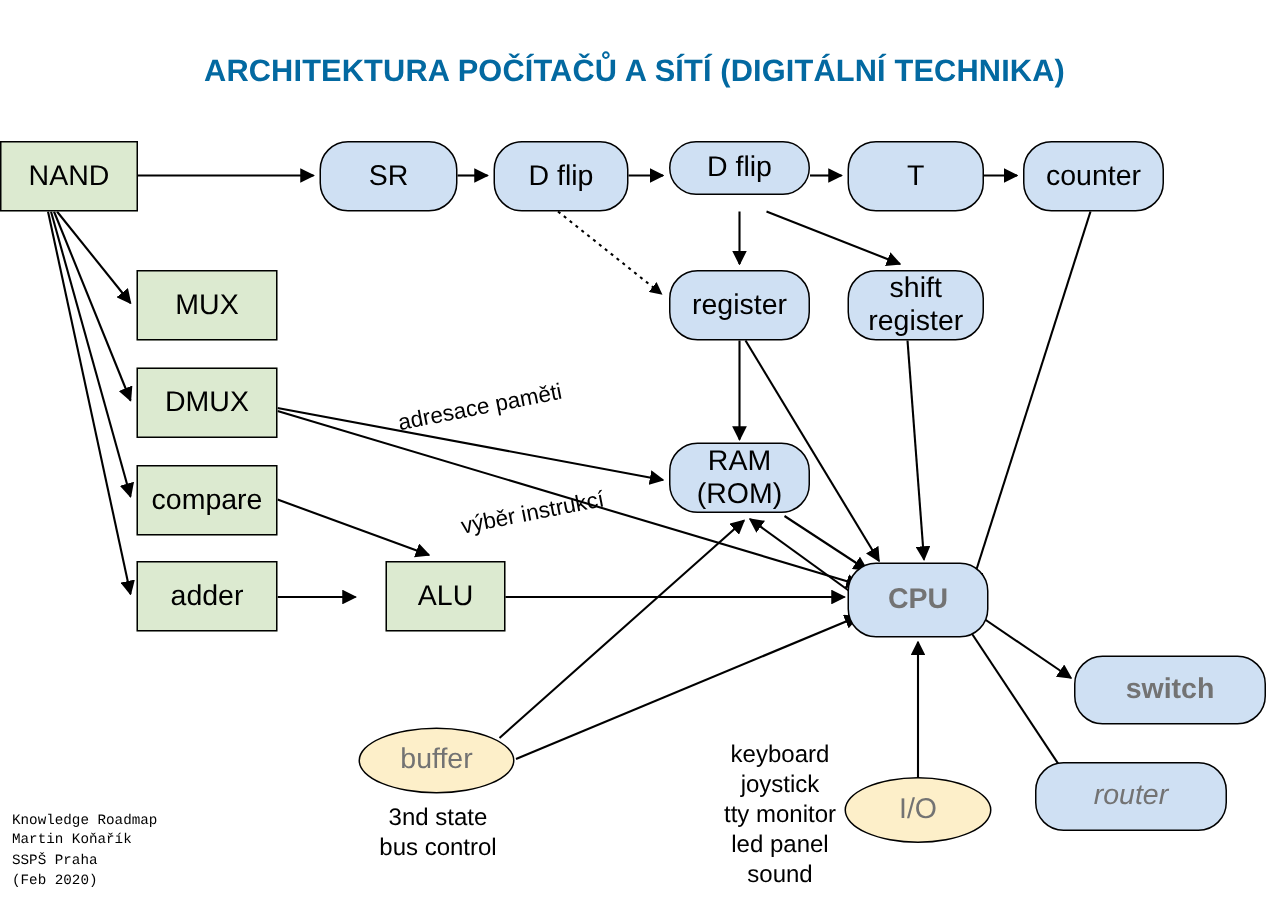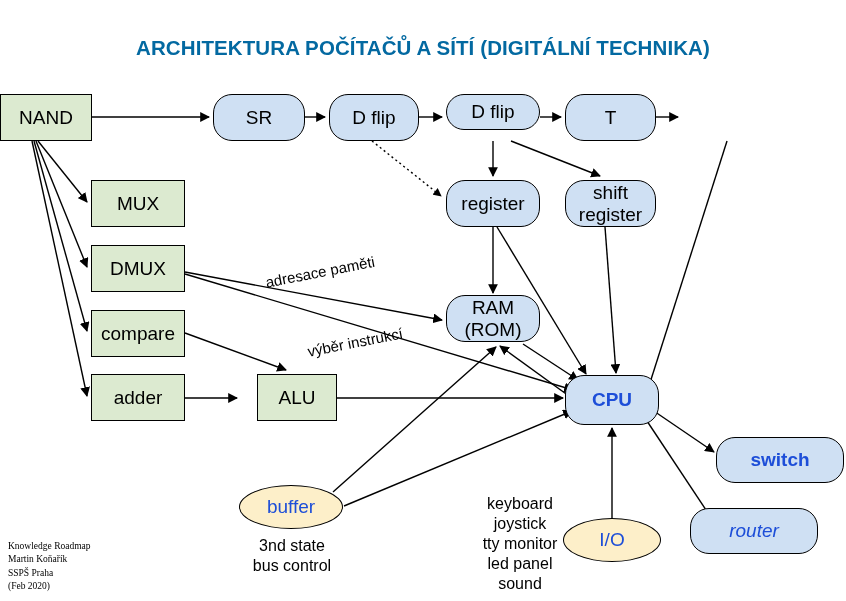--- a/index.html
+++ b/index.html
@@ -46,21 +46,21 @@
     position: absolute;
     box-sizing: border-box;
     border: 1px solid #000000;
     border-radius: 50%;
     display: flex;
     align-items: center;
     justify-content: center;
     text-align: center;
     font-family: "Liberation Sans", sans-serif;
     font-size: 19px;
-    color: #1d4ed8;
+    color: #737373;
   }
   .fill-green { background: #dcead0; }
   .fill-blue  { background: #cfe0f3; border-radius: 19px; }
   .fill-cream { background: #fdefc9; }
   .bold-label { font-weight: bold; }
 
   #page-title {
     position: absolute;
     left: 0;
     top: 36px;
@@ -86,21 +86,21 @@
     font-family: "Liberation Sans", sans-serif;
     font-size: 15px;
     color: #000000;
     white-space: nowrap;
     transform-origin: left top;
   }
   #credit-block {
     position: absolute;
     left: 8px;
     top: 540px;
-    font-family: Liberation Serif, serif;
+    font-family: Liberation Mono, monospace;
     font-size: 9.5px;
     color: #000000;
     line-height: 1.42;
     white-space: pre-line;
     text-align: left;
   }
 </style>
 </head>
 <body>
 
@@ -169,20 +169,21 @@
     </g>
   </svg>
 
   <div id="page-title">ARCHITEKTURA POČÍTAČŮ A SÍTÍ (DIGITÁLNÍ TECHNIKA)</div>
 
   <div class="node-box fill-green" style="left:0px; top:94px; width:92px; height:47px;">NAND</div>
   <div class="node-box fill-blue" style="left:213px; top:94px; width:92px; height:47px;">SR</div>
   <div class="node-box fill-blue" style="left:329px; top:94px; width:90px; height:47px;">D flip</div>
   <div class="node-box fill-blue" style="left:446px; top:94px; width:94px; height:36px;">D flip</div>
   <div class="node-box fill-blue" style="left:565px; top:94px; width:91px; height:47px;">T</div>
+  <div class="node-box fill-blue" style="left:682px; top:94px; width:94px; height:47px;">counter</div>
 
   <div class="node-box fill-green" style="left:91px; top:180px; width:94px; height:47px;">MUX</div>
   <div class="node-box fill-green" style="left:91px; top:245px; width:94px; height:47px;">DMUX</div>
   <div class="node-box fill-green" style="left:91px; top:374px; width:94px; height:47px;">adder</div>
   <div class="node-box fill-green" style="left:91px; top:310px; width:94px; height:47px;">compare</div>
   <div class="node-box fill-green" style="left:257px; top:374px; width:80px; height:47px;">ALU</div>
 
   <div class="node-box fill-blue" style="left:446px; top:180px; width:94px; height:47px;">register</div>
   <div class="node-box fill-blue" style="left:565px; top:180px; width:91px; height:47px;">shift
 register</div>

